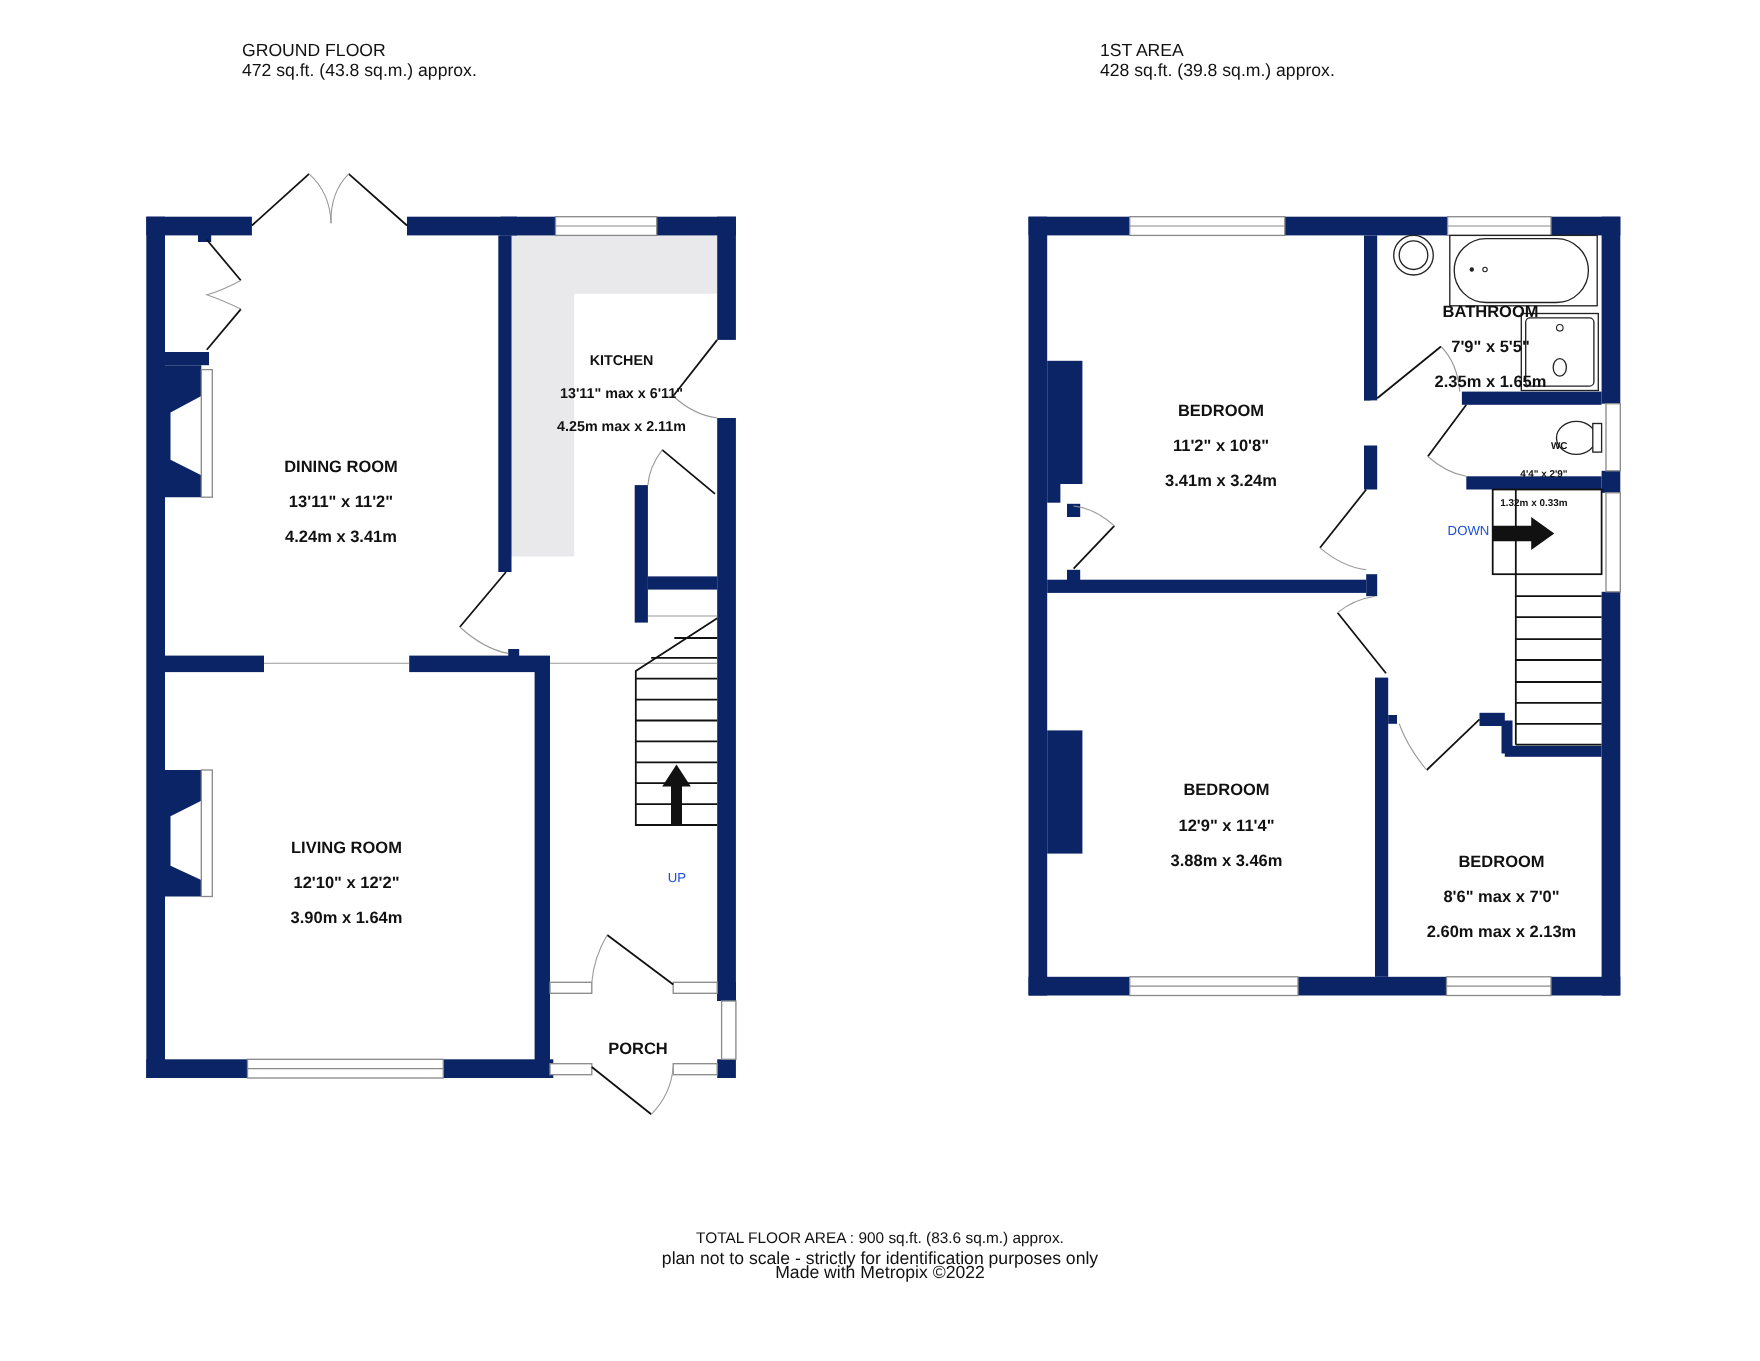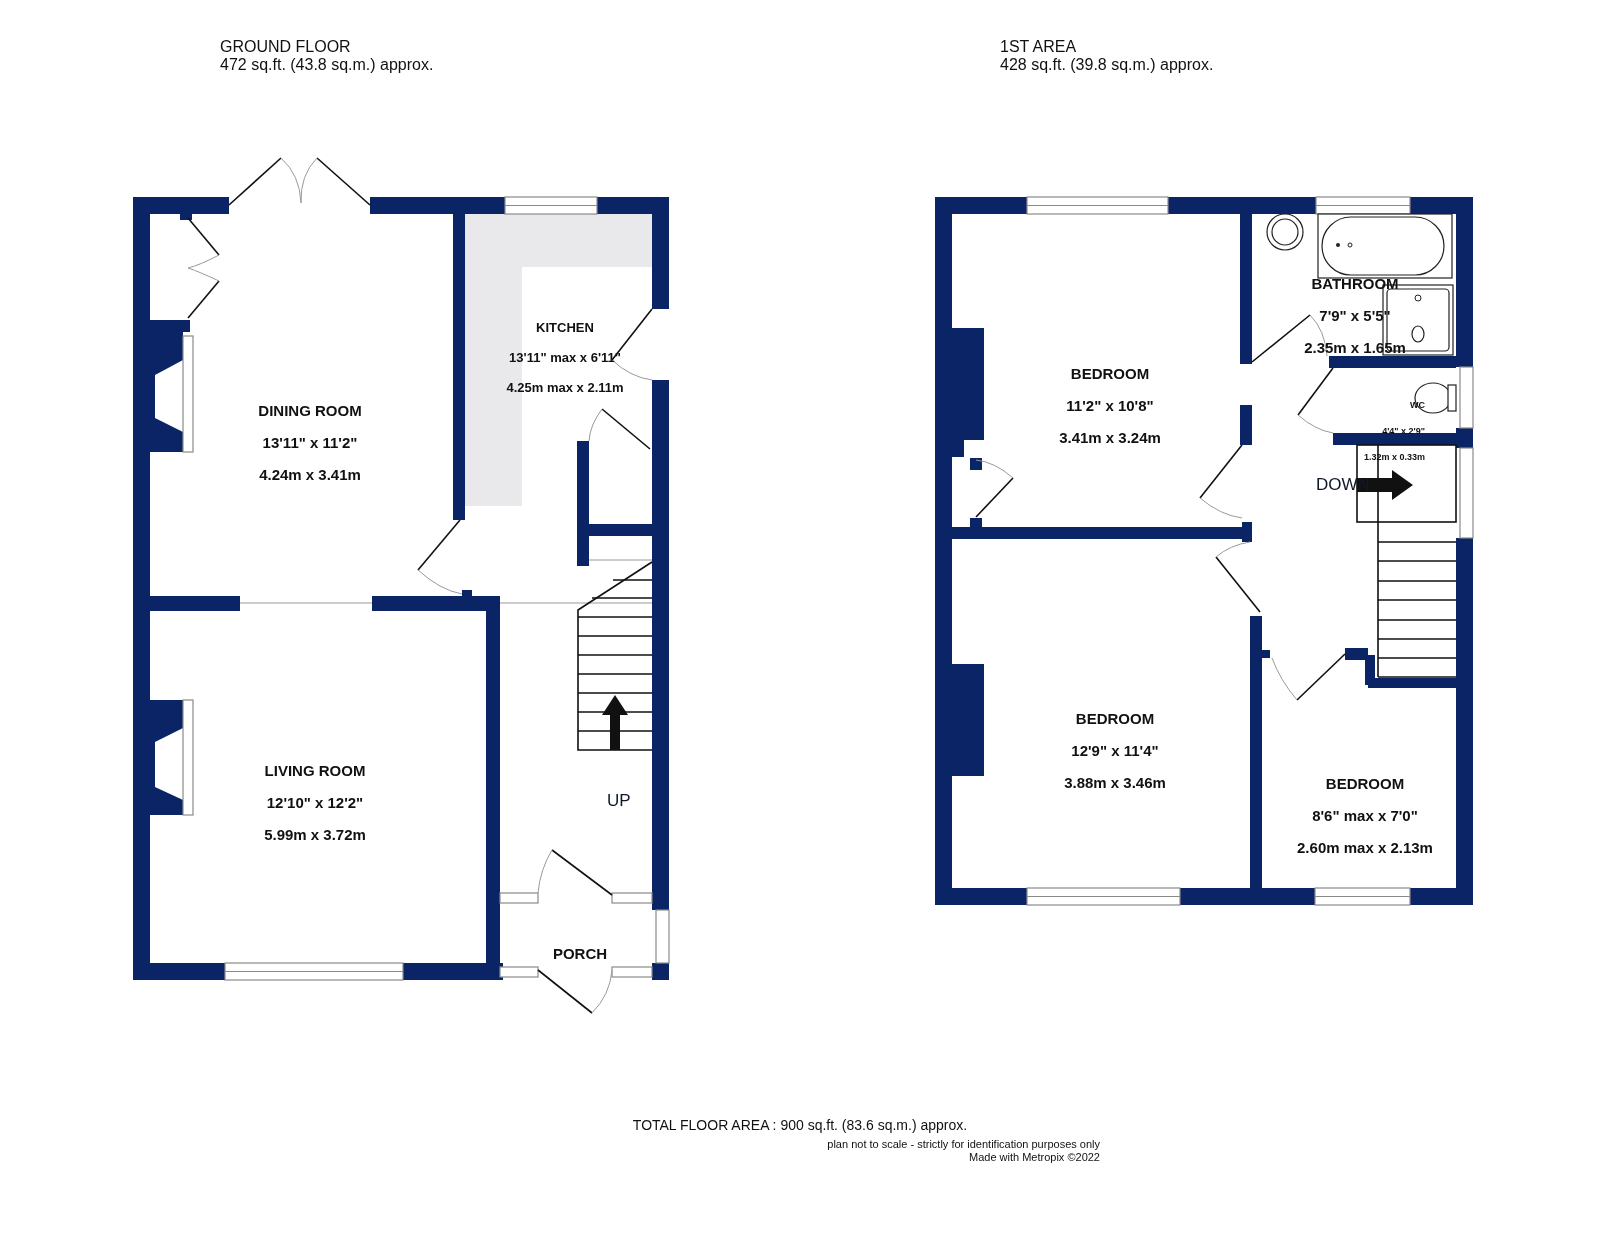--- a/index.html
+++ b/index.html
@@ -13,24 +13,24 @@
   .wall { fill: #0a2466; }
   .win { fill: #ffffff; stroke: #8a8a8a; stroke-width: 1.2; }
   .door { stroke: #111; stroke-width: 1.6; fill: none; }
   .arc { stroke: #9a9a9a; stroke-width: 1; fill: none; }
   .stair { stroke: #111; stroke-width: 1.6; fill: none; }
   .fixture { stroke: #222; stroke-width: 1.2; fill: #fff; }
   .worktop { fill: #e9e9ec; }
   .room-label { position: absolute; text-align: center; font-weight: bold; font-size: 15px; line-height: 16px; color: #111; white-space: nowrap; }
   .room-label span { display: block; margin-top: 16px; }
   .small-label { font-size: 9px; line-height: 10px; }
-  .stair-label { position: absolute; font-size: 17px; color: #0f172a; }
+  .stair-label { position: absolute; font-size: 12px; color: #1d4ed8; }
   .footer { position: absolute; left: 500px; width: 600px; text-align: center; color: #111; }
   #footer-total { top: 1117px; font-size: 14px; }
-  #footer-note { top: 1138px; font-size: 11px; line-height: 13px; text-align: right; }
+  #footer-note { top: 1138px; font-size: 16px; line-height: 13px; }
 </style>
 </head>
 <body>
 
 <div id="gf-header" class="floor-header">
   <span class="t">GROUND FLOOR</span>
   <span class="t">472 sq.ft. (43.8 sq.m.) approx.</span>
 </div>
 <div id="ff-header" class="floor-header">
   <span class="t">1ST AREA</span>
@@ -209,34 +209,34 @@
       <line class="stair" x1="1378" y1="581" x2="1456" y2="581"></line>
       <line class="stair" x1="1378" y1="600" x2="1456" y2="600"></line>
       <line class="stair" x1="1378" y1="620" x2="1456" y2="620"></line>
       <line class="stair" x1="1378" y1="639" x2="1456" y2="639"></line>
       <line class="stair" x1="1378" y1="658" x2="1456" y2="658"></line>
       <path d="M1357,478 L1392,478 L1392,470 L1413,485 L1392,500 L1392,492 L1357,492 Z" fill="#111"></path>
     </g>
   </g>
 </svg>
 
-<div class="room-label" style="left:220px; top:387px; width:180px;">
+<div class="room-label" style="left:220px; top:401px; width:180px;">
   <span>DINING ROOM</span>
   <span>13'11"  x 11'2"</span>
   <span>4.24m  x 3.41m</span>
 </div>
 <div class="room-label" style="left:480px; top:305px; width:170px; font-size:13px; line-height:14px;">
   <span>KITCHEN</span>
   <span>13'11" max x 6'11"</span>
   <span>4.25m max x 2.11m</span>
 </div>
 <div class="room-label" style="left:225px; top:747px; width:180px;text-align:center;">
   <span>LIVING ROOM</span>
   <span>12'10"  x 12'2"</span>
-  <span>5.99m  x 3.72m</span>
+  <span>3.90m  x 1.64m</span>
 </div>
 <div class="room-label" style="left:530px; top:930px; width:100px;">
   <span>PORCH</span>
 </div>
 <div class="stair-label" style="left:607px; top:768px;margin-top:23px;">UP</div>
 
 <div class="room-label" style="left:1020px; top:350px; width:180px;">
   <span>BEDROOM</span>
   <span>11'2"  x 10'8"</span>
   <span>3.41m  x 3.24m</span>

